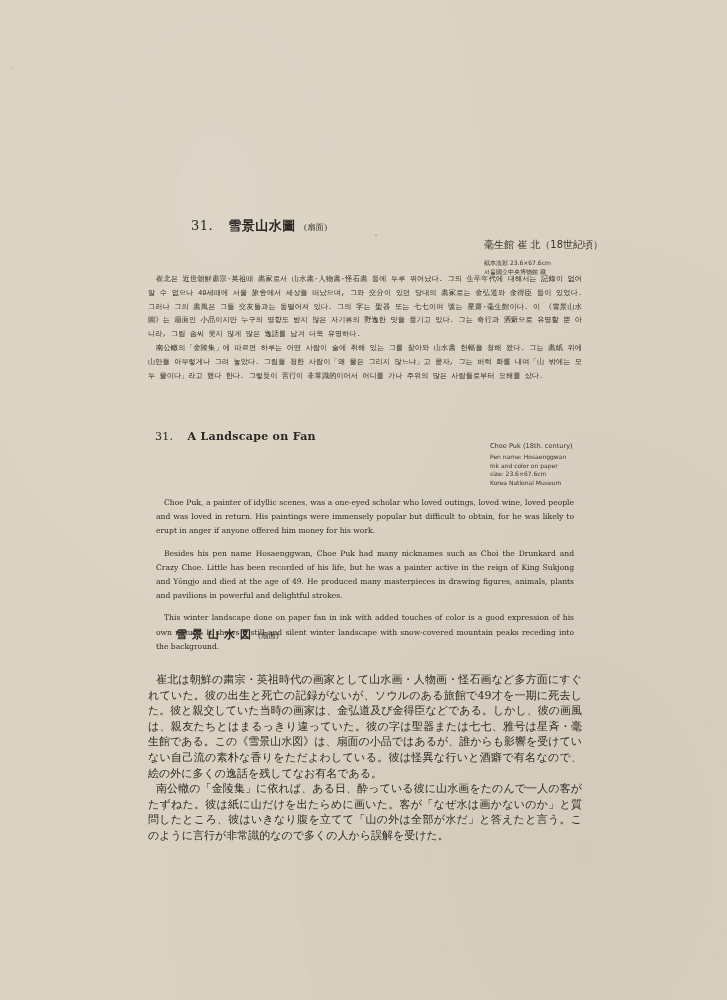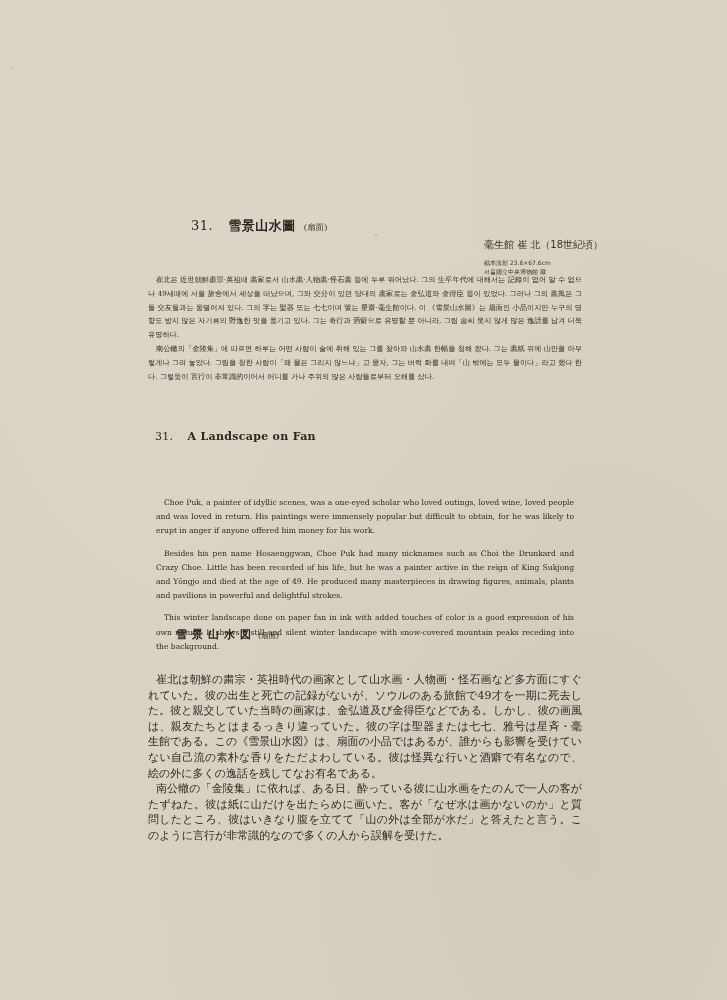--- a/index.html
+++ b/index.html
@@ -48,21 +48,21 @@
     .ko-meta .first { font-size: 10px; margin-bottom: 8px; }
 
     .ko-body {
       left: 148px; top: 273px;
       width: 434px;
       font-size: 7.2px;
       line-height: 13.8px;
       color: #2e2925;
       text-align: justify;
     }
-    .ko-body p { margin: 0; text-indent: 8px; }
+    .ko-body p { margin: 0; text-indent: 8px; font-family: Liberation Mono, monospace; }
 
     
     .en-title {
       left: 155px; top: 430px;
       font-size: 11px;
       font-weight: bold;
       white-space: nowrap;
       letter-spacing: 0.3px;
     }
     .en-title .num { font-weight: normal; margin-right: 10px; }
@@ -134,20 +134,27 @@
   <div class="abs ko-body">
     <p>崔北은 近世朝鮮肅宗·英祖때 畵家로서 山水畵·人物畵·怪石畵 등에 두루 뛰어났다. 그의 生卒年代에 대해서는 記錄이 없어 알 수 없으나 49세때에 서울 旅舍에서 세상을 떠났으며, 그와 交分이 있던 당대의 畵家로는 金弘道와 金得臣 등이 있었다. 그러나 그의 畵風은 그들 交友들과는 동떨어져 있다. 그의 字는 聖器 또는 七七이며 號는 星齋·毫生館이다. 이 《雪景山水圖》는 扇面인 小品이지만 누구의 영향도 받지 않은 자기류의 野逸한 맛을 풍기고 있다. 그는 奇行과 酒癖으로 유명할 뿐 아니라, 그림 솜씨 못지 않게 많은 逸話를 남겨 더욱 유명하다.</p>
     <p>南公轍의「金陵集」에 따르면 하루는 어떤 사람이 술에 취해 있는 그를 찾아와 山水畵 한幅을 청해 왔다. 그는 畵紙 위에 山만을 아무렇게나 그려 놓았다. 그림을 청한 사람이「왜 물은 그리지 않느냐」고 묻자, 그는 버럭 화를 내며「山 밖에는 모두 물이다」라고 했다 한다. 그렇듯이 言行이 非常識的이어서 어디를 가나 주위의 많은 사람들로부터 오해를 샀다.</p>
   </div>
 
   <div class="abs en-title">
     <span class="num">31.</span>
     <span>A Landscape on Fan</span>
   </div>
 
+  <div class="abs en-meta">
+    <div class="first">Choe Puk (18th. century)</div>
+    <div>Pen name: Hosaenggwan</div>
+    <div>Ink   and color on paper</div>
+    <div>size: 23.6×67.6cm</div>
+    <div>Korea National Museum</div>
+  </div>
 
   <div class="abs en-body">
     <p>Choe Puk, a painter of idyllic scenes, was a one-eyed scholar who loved outings, loved wine, loved people and was loved in return. His paintings were immensely popular but difficult to obtain, for he was likely to erupt in anger if anyone offered him money for his work.</p>
     <p>Besides his pen name Hosaenggwan, Choe Puk had many nicknames such as Choi the Drunkard and Crazy Choe. Little has been recorded of his life, but he was a painter active in the reign of King Sukjong and Yŏngjo and died at the age of 49. He produced many masterpieces in drawing figures, animals, plants and pavilions in powerful and delightful strokes.</p>
     <p>This winter landscape done on paper fan in ink with added touches of color is a good expression of his own nature. It shows a still and silent winter landscape with snow-covered mountain peaks receding into the background.</p>
   </div>
 
   <div class="abs ja-title">
     <span>雪景山水図</span><span class="sub">(扇面)</span>
   </div>

